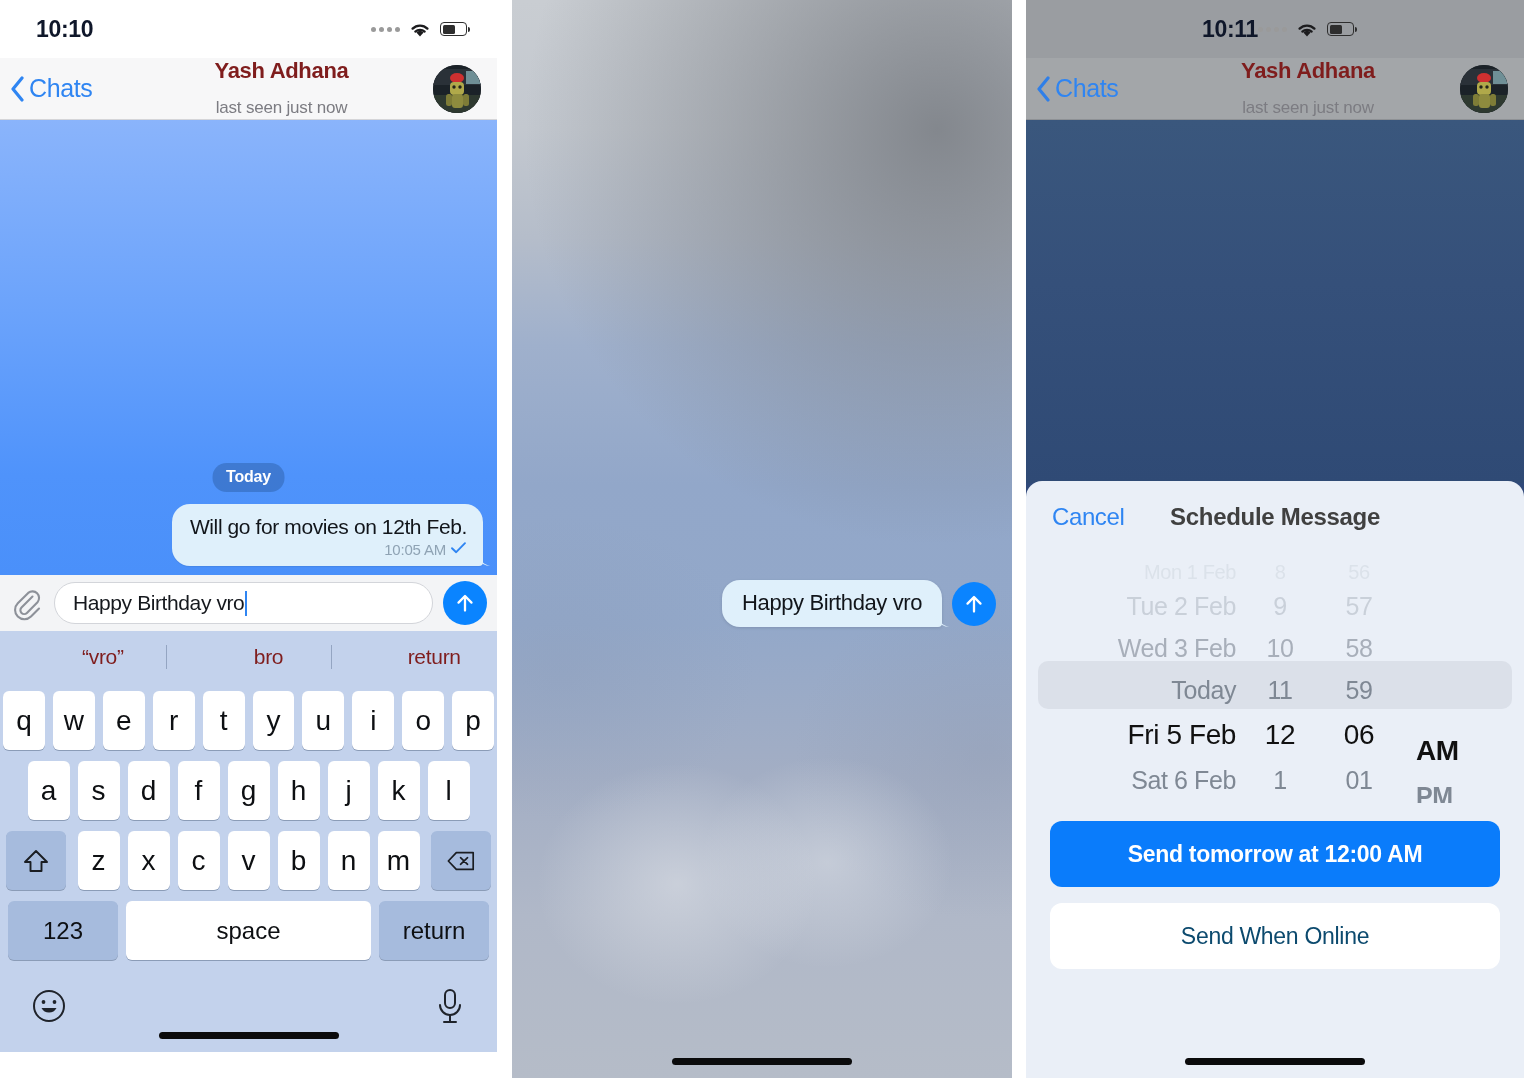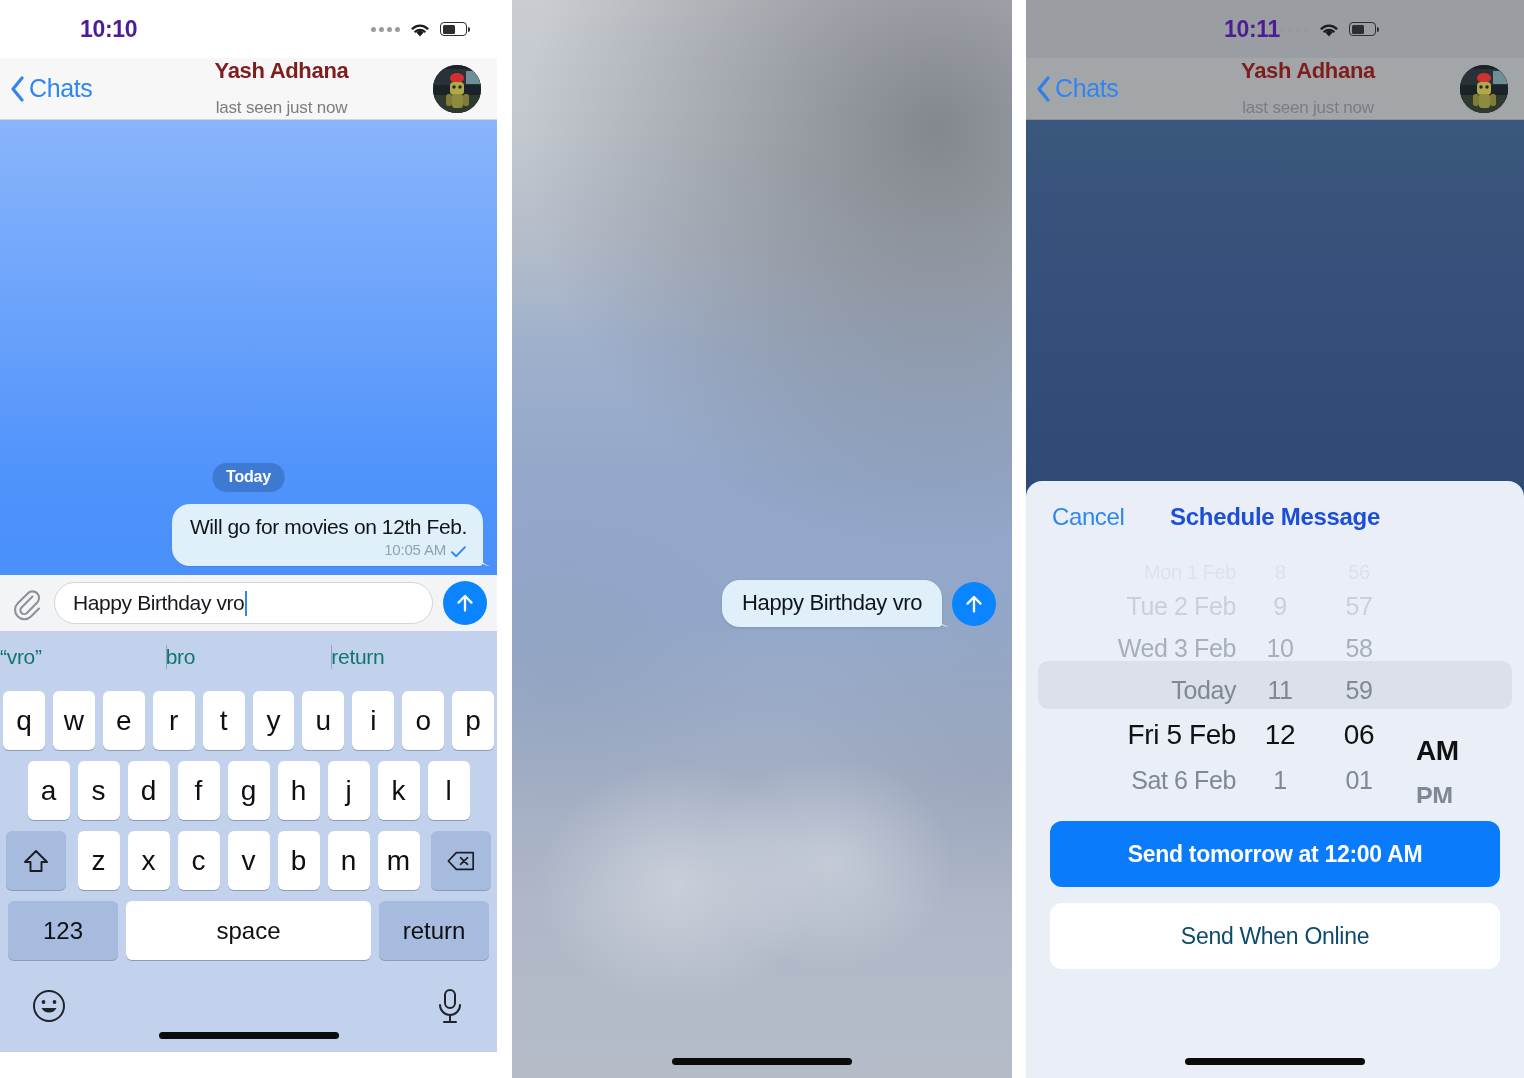--- a/index.html
+++ b/index.html
@@ -31,21 +31,21 @@
   .status-bar {
     position: relative;
     height: 58px;
     display: flex; align-items: center;
     justify-content: space-between;
     padding: 0 30px 0 36px;
     z-index: 6;
   }
   .status-time {
     font-size: 23px; font-weight: bold;
-    color: #4c1d95; letter-spacing: -0.3px; margin-left: 44px;
+    color: #0f172a; letter-spacing: -0.3px;
   }
   .status-right { display: flex; align-items: center; gap: 9px; }
   .sig-dots { display: flex; gap: 3px; align-items: flex-end; }
   .sig-dots i {
     display: block; width: 5px; height: 5px;
     border-radius: 50%; background: #9a9a9a;
   }
   .wifi-ico { width: 22px; height: 17px; display: block; }
   .batt {
     width: 27px; height: 14px;
@@ -110,21 +110,21 @@
     box-shadow: 0 1px 1px rgba(0,0,0,0.07);
   }
   .bubble-out::after {
     content: ""; position: absolute; right: -7px; bottom: 0;
     width: 14px; height: 17px;
     background: #dff0fb;
     clip-path: path("M0 0 C0 10 4 16 14 17 C6 15 1 9 0 0 Z");
   }
   .bubble-text { font-size: 21px; color: #11151a; letter-spacing: -0.4px; white-space: nowrap; }
   .bubble-meta {
-    display: flex; align-items: flex-end; justify-content: flex-end;
+    display: flex; align-items: flex-start; justify-content: flex-end;
     gap: 4px; margin-top: 2px;
   }
   .bubble-time { font-size: 15px; color: #8fa3b4; letter-spacing: -0.2px; }
   .tick { width: 17px; height: 13px; display: block; }
 
   
   .input-bar {
     position: relative;
     height: 56px; background: #f3f4f6;
     display: flex; align-items: center; gap: 10px;
@@ -152,23 +152,23 @@
     cursor: pointer;
   }
   .send-btn svg { width: 26px; height: 26px; display: block; }
 
   
   .kb-wrap { background: #c3d2ec; position: relative; }
   .predict {
     height: 52px; display: flex; align-items: center;
   }
   .predict-cell {
-    flex: 1 1 0; text-align: left;
-    font-size: 21px; color: #0f766e; letter-spacing: -0.3px;
-    position: relative; cursor: pointer;
+    flex: 1 1 0; text-align: center;
+    font-size: 21px; color: #7f1d1d; letter-spacing: -0.3px;
+    position: relative; cursor: pointer; padding-left: 40px;
   }
   .predict-cell + .predict-cell::before {
     content: ""; position: absolute; left: 0; top: 50%;
     transform: translateY(-50%);
     width: 1px; height: 24px; background: rgba(90,110,145,0.45);
   }
   .kb-rows { padding: 8px 3px 0; }
   .kb-row {
     display: flex; justify-content: center; gap: 8px;
     margin-bottom: 11px;
@@ -274,21 +274,21 @@
   .sheet-head {
     height: 72px; display: flex; align-items: center;
     padding: 0 26px; position: relative;
   }
   .sheet-cancel {
     font-size: 24px; color: #2f85f2; letter-spacing: -0.4px; cursor: pointer;
     z-index: 2;
   }
   .sheet-title {
     position: absolute; left: 0; right: 0; text-align: center;
-    font-size: 24px; font-weight: bold; color: #1d4ed8; letter-spacing: -0.3px;
+    font-size: 24px; font-weight: bold; color: #404040; letter-spacing: -0.3px;
   }
   .picker {
     position: relative; height: 250px; overflow: hidden;
     padding-top: 4px;
   }
   .picker-sel-band {
     position: absolute; left: 12px; right: 12px;
     top: 108px; height: 48px;
     background: rgba(125,135,150,0.14);
     border-radius: 10px; z-index: 1;

